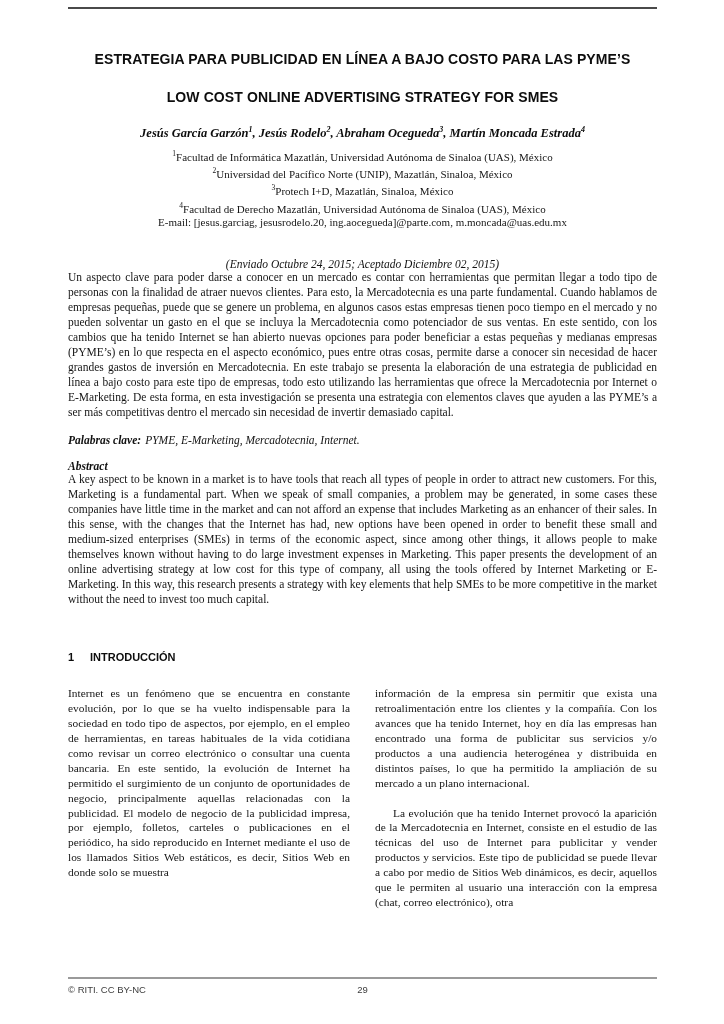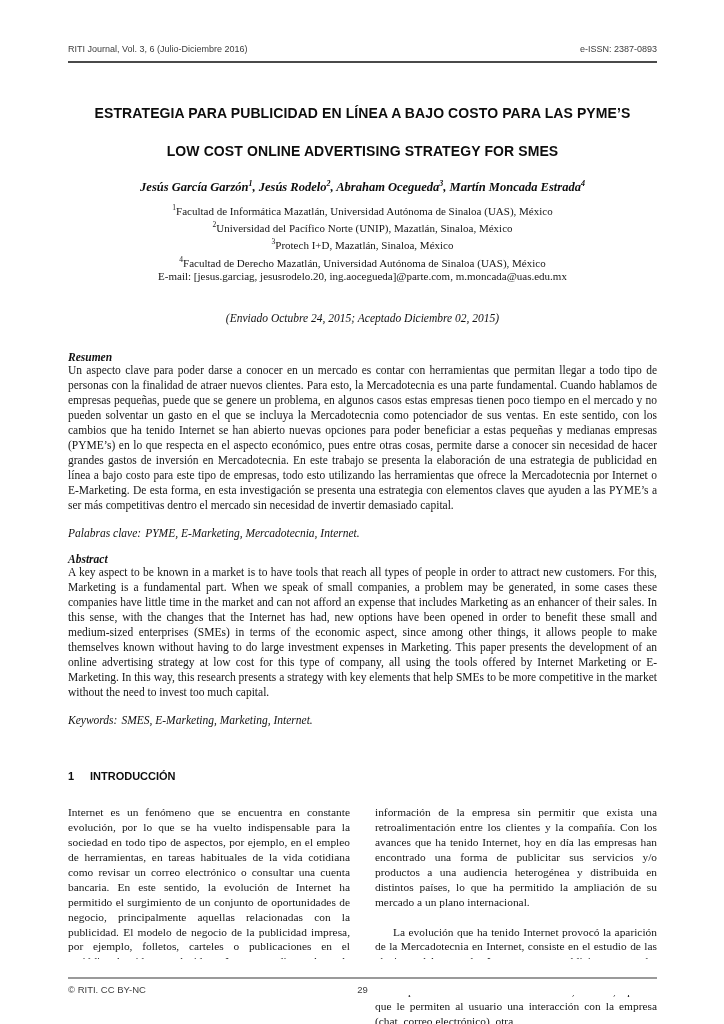--- a/index.html
+++ b/index.html
@@ -71,21 +71,21 @@
     margin: 0;
     font: 11.5px "Liberation Serif", serif;
     line-height: 15px;
     text-align: justify;
     color: #151515;
   }
   .kw-line {
     margin: 14px 0 0 0;
     font: italic 11.5px "Liberation Serif", serif;
   }
-  .kw-label { font-weight: normal; }
+  .kw-label { font-weight: bold; }
   .kw-text { padding-left: 4px; margin-top: 12px; }
   
   .intro-head {
     margin: 44px 0 0 0;
     font: bold 11px "Liberation Sans", sans-serif;
     color: #0d0d0d;
   }
   .intro-head .num { display: inline-block; width: 22px; }
   .columns {
     display: flex;
@@ -124,50 +124,44 @@
     left: 0; right: 0;
     text-align: center;
   }
 </style>
 </head>
 <body>
 
 <div class="page">
   <div class="content">
 
-    <div class="running-head">
-      <span>RITI Journal, Vol. 3, 6 (Julio-Diciembre 2016)</span>
-      <span>e-ISSN: 2387-0893</span>
-    </div>
     <div class="head-rule"></div>
 
     <h1 class="title">ESTRATEGIA PARA PUBLICIDAD EN LÍNEA A BAJO COSTO PARA LAS PYME’S</h1>
     <h1 class="title en">LOW COST ONLINE ADVERTISING STRATEGY FOR SMES</h1>
 
     <p class="authors"><span>Jesús García Garzón</span><sup>1</sup><span>, Jesús Rodelo</span><sup>2</sup><span>, Abraham Ocegueda</span><sup>3</sup><span>, Martín Moncada Estrada</span><sup>4</sup></p>
 
     <div class="affils">
       <div><sup>1</sup><span>Facultad de Informática Mazatlán, Universidad Autónoma de Sinaloa (UAS), México</span></div>
       <div><sup>2</sup><span>Universidad del Pacífico Norte (UNIP), Mazatlán, Sinaloa, México</span></div>
       <div><sup>3</sup><span>Protech I+D, Mazatlán, Sinaloa, México</span></div>
       <div><sup>4</sup><span>Facultad de Derecho Mazatlán, Universidad Autónoma de Sinaloa (UAS), México</span></div>
       <div>E-mail: [jesus.garciag, jesusrodelo.20, ing.aocegueda]@parte.com, m.moncada@uas.edu.mx</div>
     </div>
 
     <p class="dates">(Enviado Octubre 24, 2015; Aceptado Diciembre 02, 2015)</p>
 
-    <p class="sec-head">Resumen</p>
     <p class="body-text">Un aspecto clave para poder darse a conocer en un mercado es contar con herramientas que permitan llegar a todo tipo de personas con la finalidad de atraer nuevos clientes. Para esto, la Mercadotecnia es una parte fundamental. Cuando hablamos de empresas pequeñas, puede que se genere un problema, en algunos casos estas empresas tienen poco tiempo en el mercado y no pueden solventar un gasto en el que se incluya la Mercadotecnia como potenciador de sus ventas. En este sentido, con los cambios que ha tenido Internet se han abierto nuevas opciones para poder beneficiar a estas pequeñas y medianas empresas (PYME’s) en lo que respecta en el aspecto económico, pues entre otras cosas, permite darse a conocer sin necesidad de hacer grandes gastos de inversión en Mercadotecnia. En este trabajo se presenta la elaboración de una estrategia de publicidad en línea a bajo costo para este tipo de empresas, todo esto utilizando las herramientas que ofrece la Mercadotecnia por Internet o E-Marketing. De esta forma, en esta investigación se presenta una estrategia con elementos claves que ayuden a las PYME’s a ser más competitivas dentro el mercado sin necesidad de invertir demasiado capital.</p>
 
     <p class="kw-line"><span class="kw-label">Palabras clave:</span><span class="kw-text">PYME, E-Marketing, Mercadotecnia, Internet.</span></p>
 
     <p class="sec-head tight">Abstract</p>
     <p class="body-text">A key aspect to be known in a market is to have tools that reach all types of people in order to attract new customers. For this, Marketing is a fundamental part. When we speak of small companies, a problem may be generated, in some cases these companies have little time in the market and can not afford an expense that includes Marketing as an enhancer of their sales. In this sense, with the changes that the Internet has had, new options have been opened in order to benefit these small and medium-sized enterprises (SMEs) in terms of the economic aspect, since among other things, it allows people to make themselves known without having to do large investment expenses in Marketing. This paper presents the development of an online advertising strategy at low cost for this type of company, all using the tools offered by Internet Marketing or E-Marketing. In this way, this research presents a strategy with key elements that help SMEs to be more competitive in the market without the need to invest too much capital.</p>
 
-    <p class="kw-line"><span class="kw-label">Keywords:</span><span class="kw-text">SMES, E-Marketing, Marketing, Internet.</span></p>
 
     <h2 class="intro-head"><span class="num">1</span><span>INTRODUCCIÓN</span></h2>
 
     <div class="columns">
       <div class="col">
         <p>Internet es un fenómeno que se encuentra en constante evolución, por lo que se ha vuelto indispensable para la sociedad en todo tipo de aspectos, por ejemplo, en el empleo de herramientas, en tareas habituales de la vida cotidiana como revisar un correo electrónico o consultar una cuenta bancaria. En este sentido, la evolución de Internet ha permitido el surgimiento de un conjunto de oportunidades de negocio, principalmente aquellas relacionadas con la publicidad. El modelo de negocio de la publicidad impresa, por ejemplo, folletos, carteles o publicaciones en el periódico, ha sido reproducido en Internet mediante el uso de los llamados Sitios Web estáticos, es decir, Sitios Web en donde solo se muestra</p>
       </div>
       <div class="col">
         <p>información de la empresa sin permitir que exista una retroalimentación entre los clientes y la compañía. Con los avances que ha tenido Internet, hoy en día las empresas han encontrado una forma de publicitar sus servicios y/o productos a una audiencia heterogénea y distribuida en distintos países, lo que ha permitido la ampliación de su mercado a un plano internacional.</p>
         <p class="indent">La evolución que ha tenido Internet provocó la aparición de la Mercadotecnia en Internet, consiste en el estudio de las técnicas del uso de Internet para publicitar y vender productos y servicios. Este tipo de publicidad se puede llevar a cabo por medio de Sitios Web dinámicos, es decir, aquellos que le permiten al usuario una interacción con la empresa (chat, correo electrónico), otra</p>

